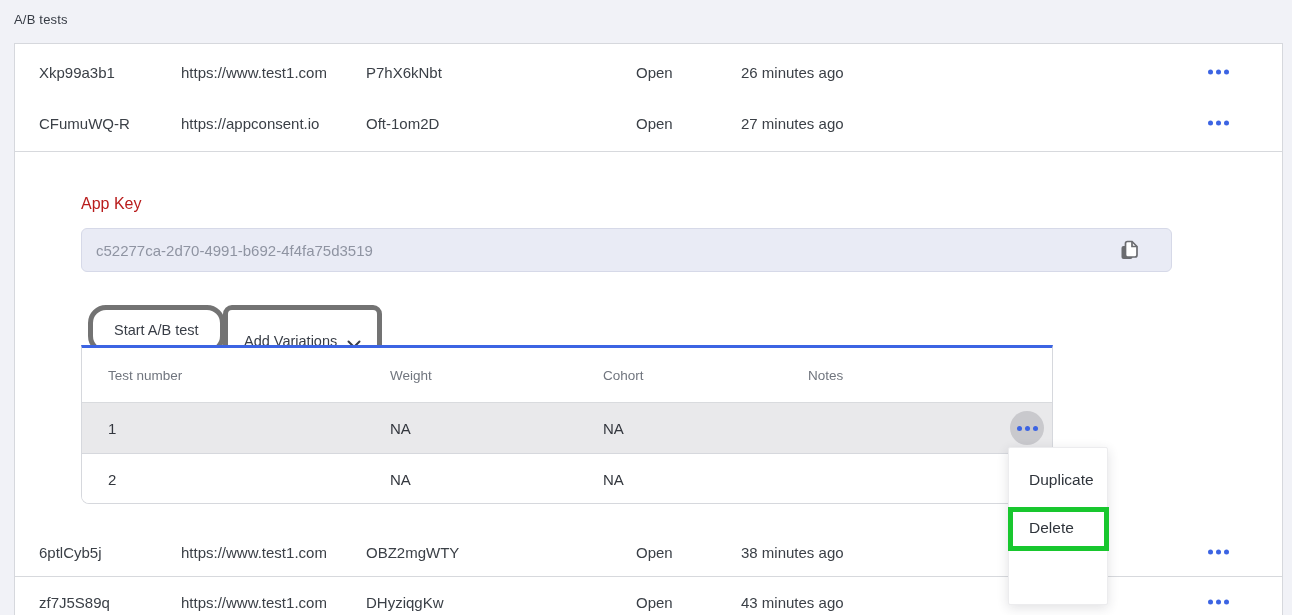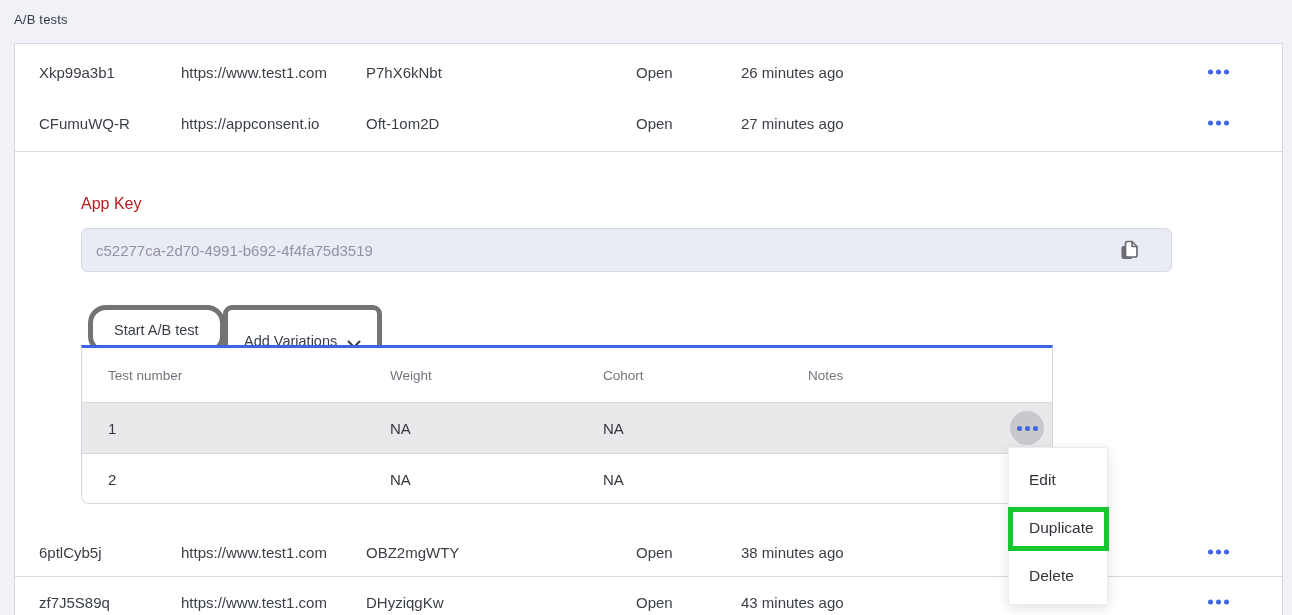--- a/index.html
+++ b/index.html
@@ -180,17 +180,16 @@
     <span class="c-actions dots">
         <i></i>
         <i></i>
         <i></i>
       </span>
   </div>
 
 </div>
 
 <div class="context-menu">
-  <div class="menu-item">Edit</div>
   <div class="menu-item">Duplicate</div>
   <div class="menu-item">Delete</div>
 </div>
 <div class="green-box"></div>
 
 </body></html>

